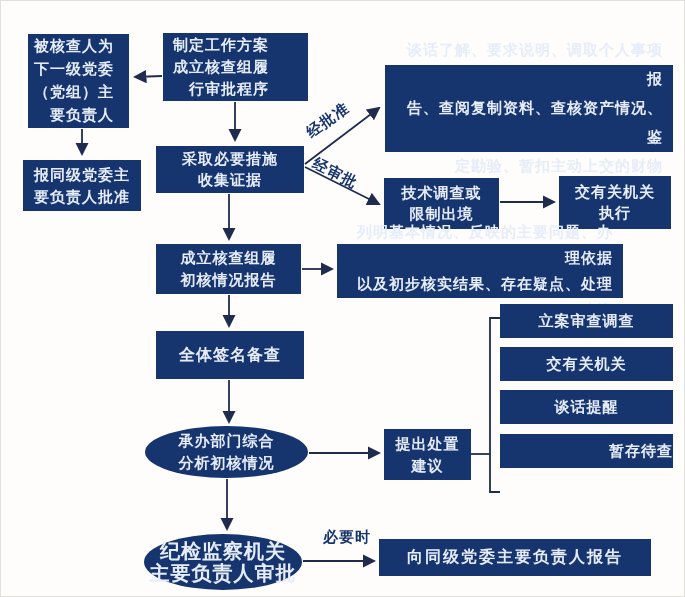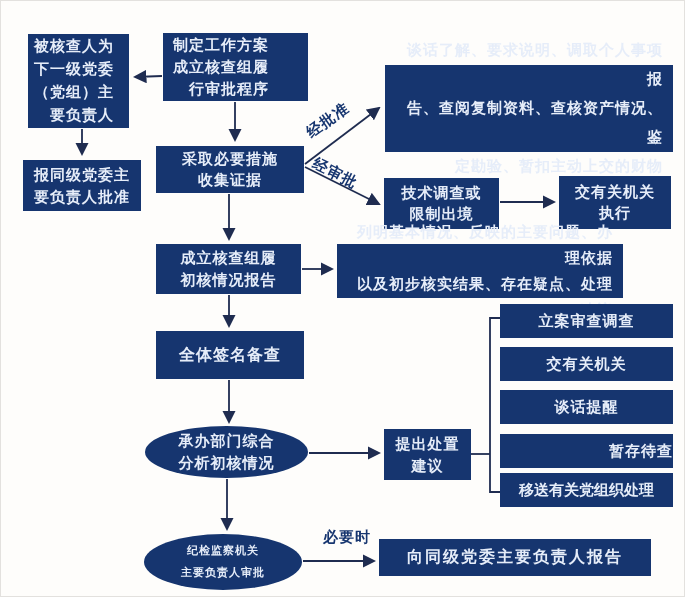--- a/index.html
+++ b/index.html
@@ -45,21 +45,21 @@
   #n-meas-det   {left:384px; top:64px;  width:288px; height:87px; font-size:15px; line-height:29px; padding:0 10px;}
   #n-tech       {left:383px; top:177px; width:115px; height:51px; font-size:15px; line-height:21px;}
   #n-handover   {left:558px; top:175px; width:112px; height:53px; font-size:15px; line-height:21px;}
   #n-write      {left:155px; top:243px; width:145px; height:50px; font-size:15px; line-height:22px;}
   #n-write-det  {left:336px; top:243px; width:286px; height:54px; font-size:15px; line-height:26px; padding:0 10px;}
   #n-sign       {left:155px; top:330px; width:148px; height:48px; font-size:16px;}
   #n-analyze    {left:144px; top:425px; width:163px; height:52px; font-size:15px; line-height:22px;}
   #n-propose    {left:383px; top:428px; width:87px;  height:51px; font-size:15px; line-height:22px;}
   .opt          {left:499px; width:173px; height:34px; font-size:15px;}
   #n-opt-1{top:303px;} #n-opt-2{top:346px;} #n-opt-3{top:389px;} #n-opt-4{top:433px;justify-content:flex-end;} #n-opt-5{top:472px; letter-spacing:0;}
-  #n-final      {left:143px; top:533px; width:158px; height:56px; font-size:11px; line-height:22px;}
+  #n-final      {left:143px; top:533px; width:158px; height:56px; font-size:20px; line-height:22px;}
   #n-report-cmt {left:378px; top:538px; width:272px; height:37px; font-size:16px; letter-spacing:2px;}
   #lbl-approved {left:303px; top:110px; transform:rotate(-35deg);}
   #lbl-reviewed {left:310px; top:163px; transform:rotate(27deg);}
   #lbl-necessary{left:322px; top:527px;}
 </style>
 </head>
 <body>
 
 <div id="canvas">
 
@@ -156,23 +156,20 @@
   </div>
   <div class="node t-center opt" id="n-opt-2">
     <span class="txt">交有关机关</span>
   </div>
   <div class="node t-center opt" id="n-opt-3">
     <span class="txt">谈话提醒</span>
   </div>
   <div class="node t-center opt" id="n-opt-4">
     <span class="txt">暂存待查</span>
   </div>
-  <div class="node t-center opt" id="n-opt-5">
-    <span class="txt">移送有关党组织处理</span>
-  </div>
 
   <div class="node ellipse t-center" id="n-final">
     <span class="txt">纪检监察机关
 主要负责人审批</span>
   </div>
 
   <div class="node t-center" id="n-report-cmt">
     <span class="txt">向同级党委主要负责人报告</span>
   </div>
 

